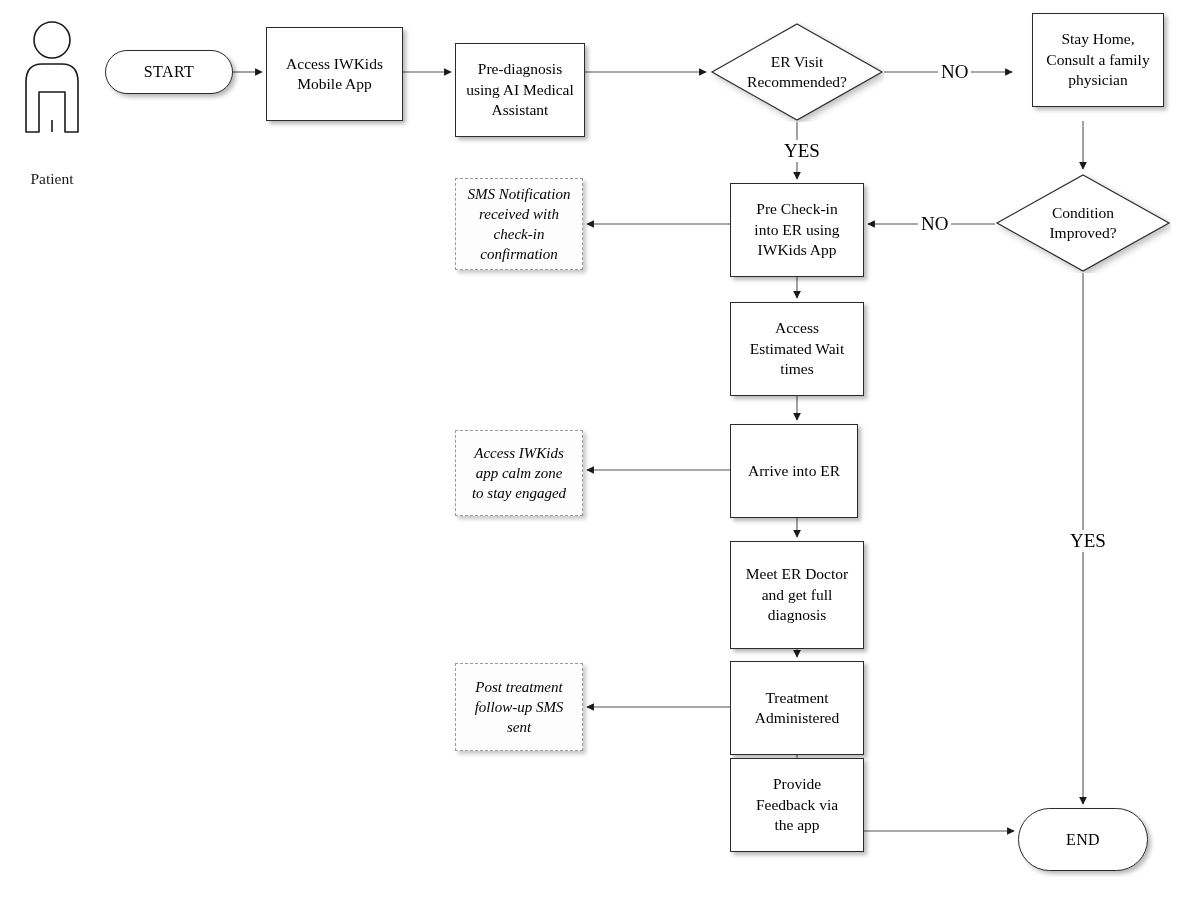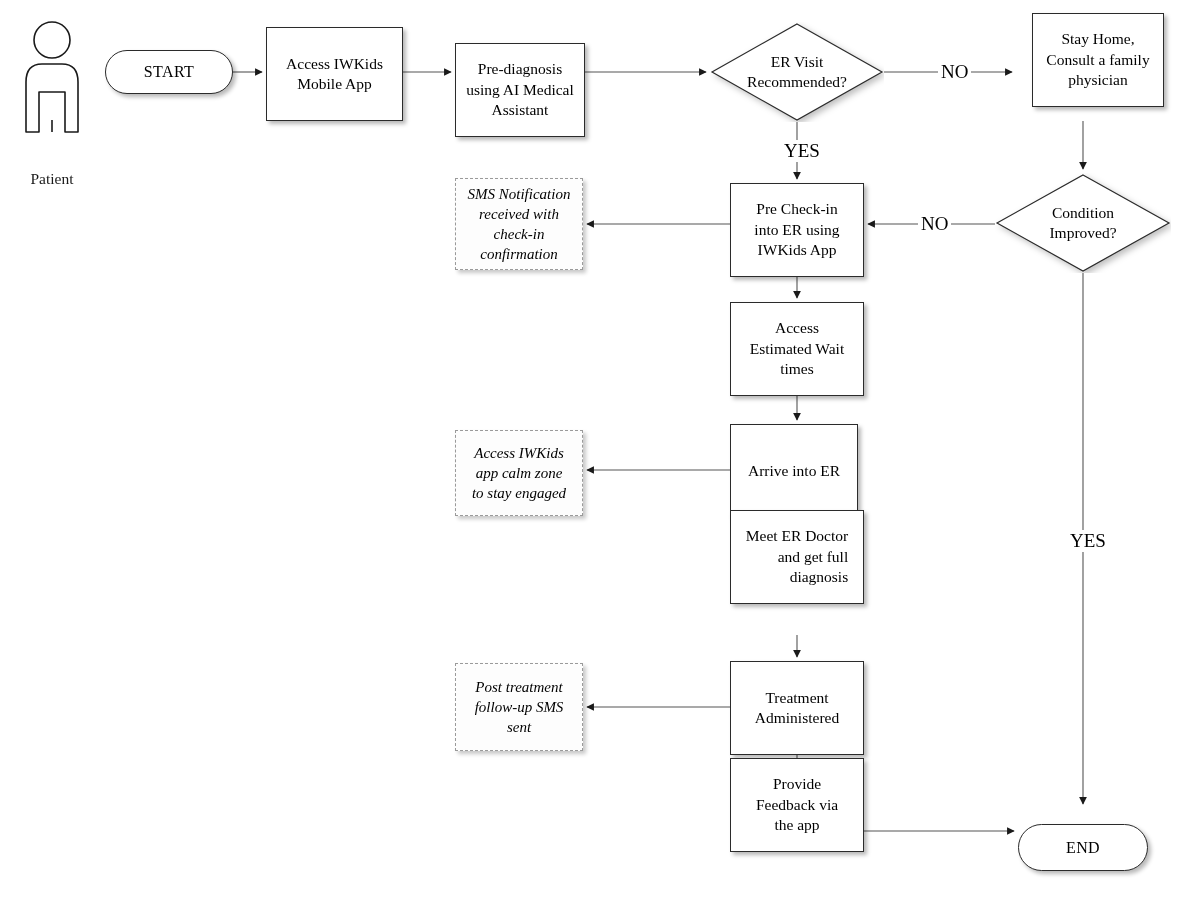--- a/index.html
+++ b/index.html
@@ -202,37 +202,37 @@
   </div>
 
   <div class="node proc" style="left:730px; top:424px; width:128px; height:94px;">
     <span class="ml">Arrive into ER</span>
   </div>
 
   <div class="node note" style="left:455px; top:430px; width:128px; height:86px;">
     <span class="ml">Access IWKids<br>app calm zone<br>to stay engaged</span>
   </div>
 
-  <div class="node proc" style="left:730px; top:510px; width:134px; height:94px;text-align:right;">
+  <div class="node proc" style="left:730px; top:541px; width:134px; height:108px;">
     <span class="ml">Meet ER Doctor<br>and get full<br>diagnosis</span>
   </div>
 
   <div class="node proc" style="left:730px; top:661px; width:134px; height:94px;">
     <span class="ml">Treatment<br>Administered</span>
   </div>
 
   <div class="node note" style="left:455px; top:663px; width:128px; height:88px;">
     <span class="ml">Post treatment<br>follow-up SMS<br>sent</span>
   </div>
 
   <div class="node proc" style="left:730px; top:758px; width:134px; height:94px;">
     <span class="ml">Provide<br>Feedback via<br>the app</span>
   </div>
 
-  <div class="node terminal" style="left:1018px; top:808px; width:130px; height:47px;margin-top:16px;">
+  <div class="node terminal" style="left:1018px; top:808px; width:130px; height:63px;">
     <span>END</span>
   </div>
 
   <div class="edge-label" style="left:938px; top:61px;">NO</div>
   <div class="edge-label" style="left:781px; top:140px;">YES</div>
   <div class="edge-label" style="left:918px; top:213px;">NO</div>
   <div class="edge-label" style="left:1067px; top:530px;">YES</div>
 
 </div>
 

